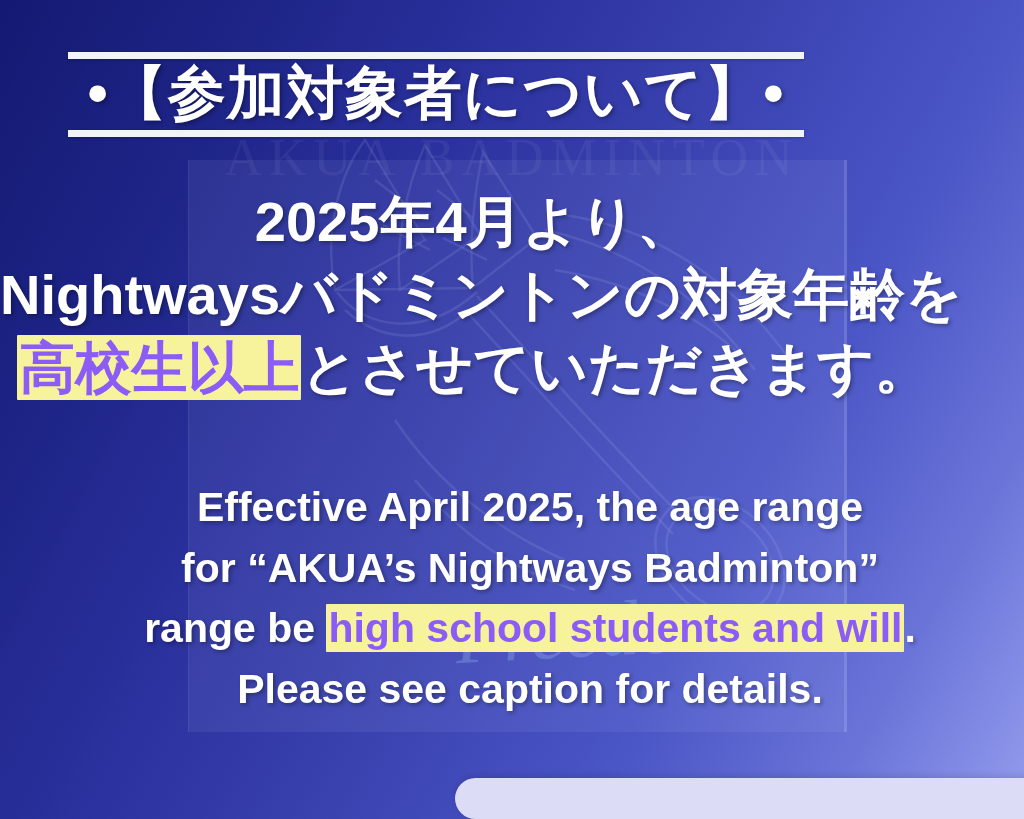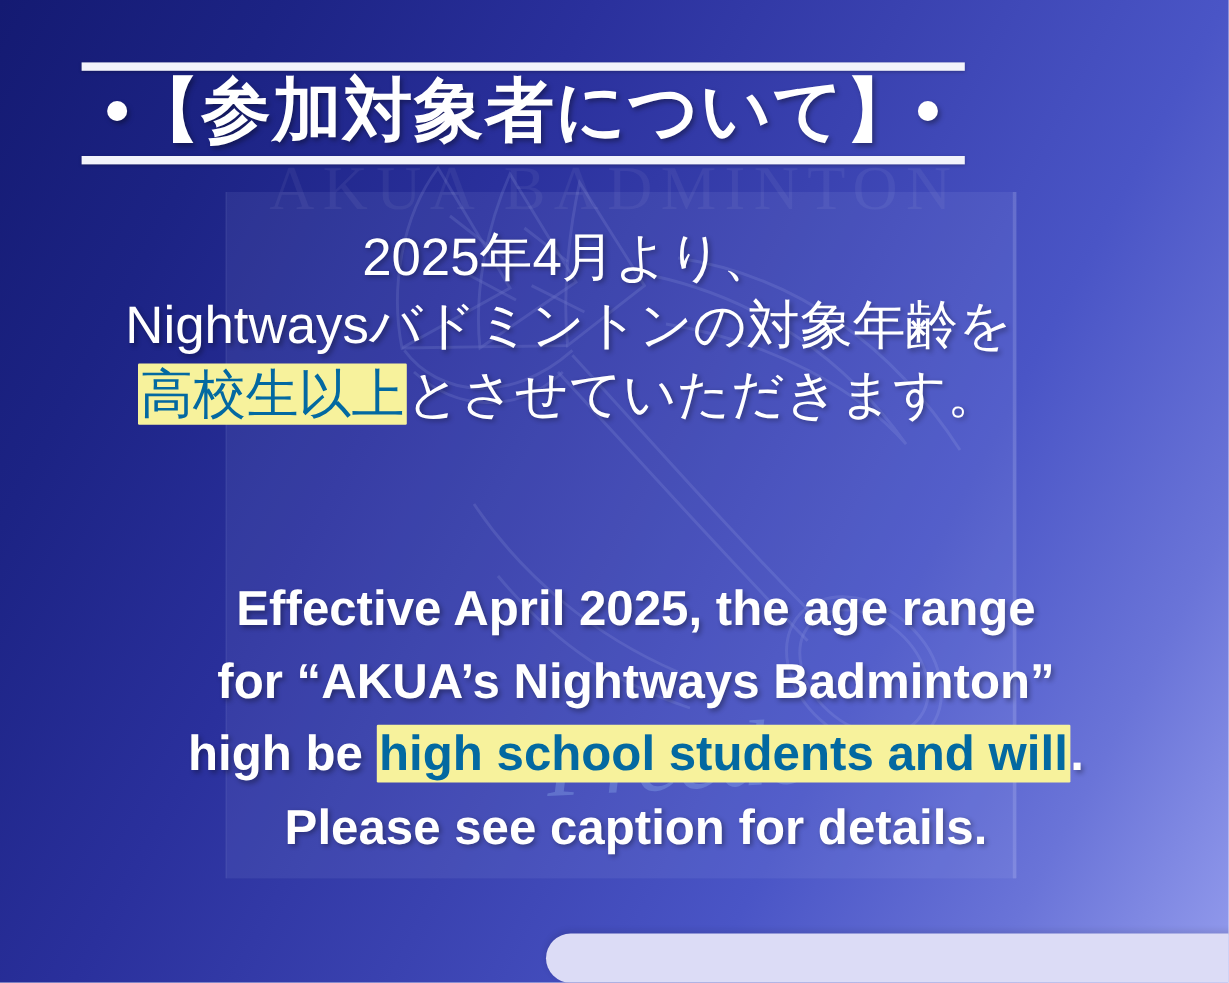--- a/index.html
+++ b/index.html
@@ -109,30 +109,30 @@
   }
 
   
   .jp-body {
     position: absolute;
     left: 0;
     top: 186px;
     width: 948px;
     text-align: center;
     color: #ffffff;
-    font-weight: 400;
-    font-size: 44px;
+    font-weight: 700;
+    font-size: 56px;
     line-height: 1.30;
     text-shadow: 2px 2px 4px rgba(0,0,0,0.33);
   }
   .jp-body .ln { display: block; white-space: nowrap; }
 
   mark.hl {
     background: #f7f29c;
-    color: #0369a1;
+    color: #8b5cf6;
     padding: 1px 2px;
     text-shadow: none;
     border-radius: 1px;
   }
 
   
   .en-body {
     position: absolute;
     left: 0;
     top: 477px;
@@ -219,19 +219,19 @@
 
   <div class="jp-body">
     <span class="ln">2025年4月より、</span>
     <span class="ln">Nightwaysバドミントンの対象年齢を</span>
     <span class="ln"><mark class="hl">高校生以上</mark><span>とさせていただきます。</span></span>
   </div>
 
   <div class="en-body">
     <span class="ln">Effective April 2025, the age range</span>
     <span class="ln">for “AKUA’s Nightways Badminton”</span>
-    <span class="ln"><span>high be </span><mark class="hl">high school students and will</mark><span>.</span></span>
+    <span class="ln"><span>range be </span><mark class="hl">high school students and will</mark><span>.</span></span>
     <span class="ln">Please see caption for details.</span>
   </div>
 
   <div class="credit-pill"></div>
 
 </div>
 
 </body></html>

